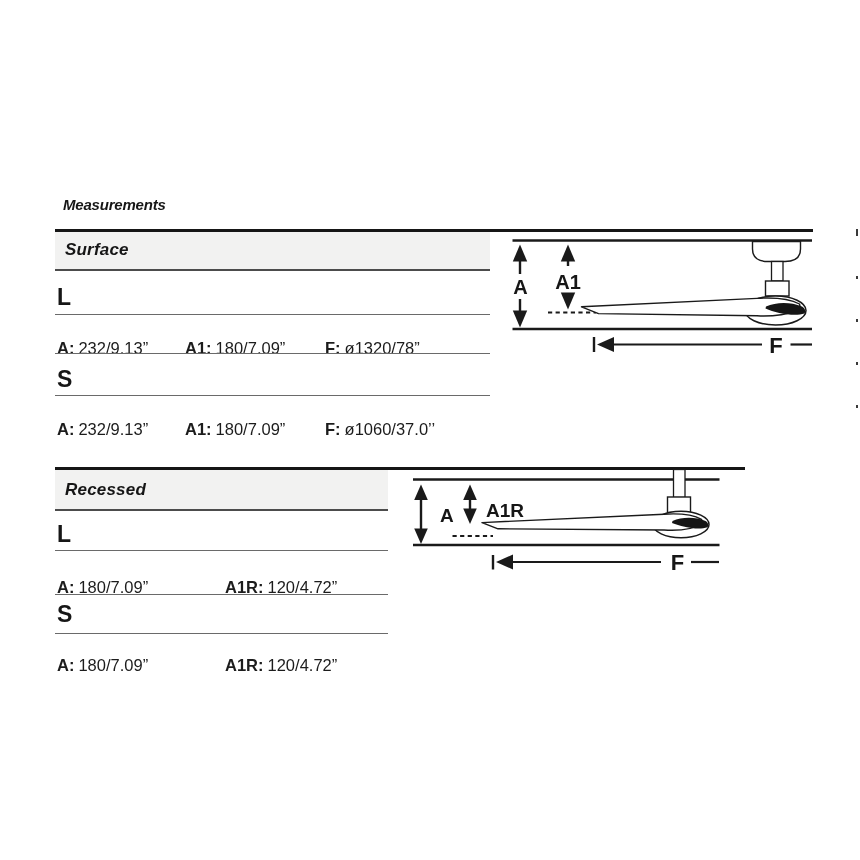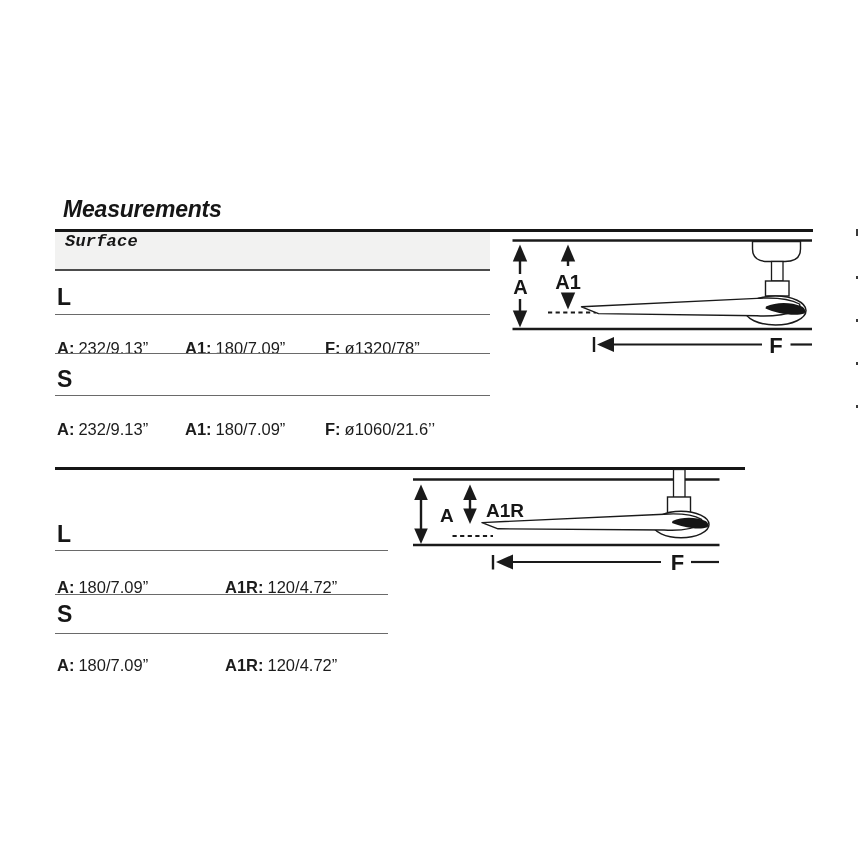--- a/index.html
+++ b/index.html
@@ -1,23 +1,23 @@
 <!DOCTYPE html>
 <html><head>
 <meta charset="utf-8">
 <style>
   html,body{margin:0;padding:0;background:#fff;}
   #canvas{position:relative;width:860px;height:860px;background:#ffffff;overflow:hidden;
           font-family:"Liberation Sans",sans-serif;color:#1a1a1a;}
   .abs{position:absolute;}
-  .page-title{font-style:italic;font-weight:bold;font-size:23px;letter-spacing:-0.2px;color:#161616;}
+  .page-title{font-style:italic;font-weight:bold;font-size:15px;letter-spacing:-0.2px;color:#161616;}
   .rule-dark{position:absolute;background:#161616;height:3px;}
   .rule-gray{position:absolute;background:#6a6a6a;height:1.4px;}
   .secbar{position:absolute;background:#f2f2f1;border-bottom:2px solid #4c4c4c;box-sizing:border-box;
-          display:flex;align-items:flex-start;padding-left:10px;font-family:Liberation Mono, monospace;}
+          display:flex;align-items:center;padding-left:10px;}
   .secbar span{font-style:italic;font-weight:bold;font-size:17px;color:#161616;letter-spacing:0.2px;}
   .size-label{position:absolute;font-weight:bold;font-size:23px;color:#161616;}
   .meas{position:absolute;font-size:16.5px;white-space:nowrap;color:#1c1c1c;margin-top:12px;}
   .meas b{font-weight:bold;margin-right:4px;}
   svg text{font-family:"Liberation Sans",sans-serif;font-weight:bold;fill:#161616;}
   .edge-mark{position:absolute;background:#3a3a3a;}
 </style>
 </head>
 <body>
 
@@ -47,21 +47,21 @@
 
   <div class="size-label" style="left:57px;top:366px;">S</div>
   <div class="rule-gray" style="left:55px;top:394.5px;width:435px;"></div>
 
   <div>
     <span class="meas" style="left:57px;top:408px;">
       <b>A:</b><span>232/9.13”</span></span>
     <span class="meas" style="left:185px;top:408px;">
       <b>A1:</b><span>180/7.09”</span></span>
     <span class="meas" style="left:325px;top:408px;">
-      <b>F:</b><span>ø1060/21.6’’</span></span>
+      <b>F:</b><span>ø1060/37.0’’</span></span>
   </div>
 
   <svg class="abs" style="left:500px;top:224px;" width="360" height="140" viewBox="500 224 360 140">
 
     <line x1="512.5" y1="240.5" x2="812" y2="240.5" stroke="#1a1a1a" stroke-width="2.6"></line>
     <line x1="512.5" y1="329" x2="812" y2="329" stroke="#1a1a1a" stroke-width="2.6"></line>
 
     <g>
       <polygon points="520,244.5 512.8,261.5 527.2,261.5" fill="#1a1a1a"></polygon>
       <line x1="520" y1="259.5" x2="520" y2="274" stroke="#1a1a1a" stroke-width="2.4"></line>
@@ -92,20 +92,23 @@
       <line x1="594" y1="337" x2="594" y2="352" stroke="#1a1a1a" stroke-width="2.4"></line>
       <polygon points="597,344.5 614,337 614,352" fill="#1a1a1a"></polygon>
       <line x1="612" y1="344.5" x2="762" y2="344.5" stroke="#1a1a1a" stroke-width="2.2"></line>
       <text x="776" y="352.5" font-size="22" text-anchor="middle">F</text>
       <line x1="790.5" y1="344.5" x2="812" y2="344.5" stroke="#1a1a1a" stroke-width="2.2"></line>
     </g>
   </svg>
 
   <div class="rule-dark" style="left:55px;top:467px;width:690px;"></div>
 
+  <div class="secbar" style="left:55px;top:470px;width:333px;height:41px;">
+    <span>Recessed</span>
+  </div>
 
   <div class="size-label" style="left:57px;top:521px;">L</div>
   <div class="rule-gray" style="left:55px;top:550px;width:333px;"></div>
 
   <div>
     <span class="meas" style="left:57px;top:566px;">
       <b>A:</b><span>180/7.09”</span></span>
     <span class="meas" style="left:225px;top:566px;">
       <b>A1R:</b><span>120/4.72”</span></span>
   </div>

